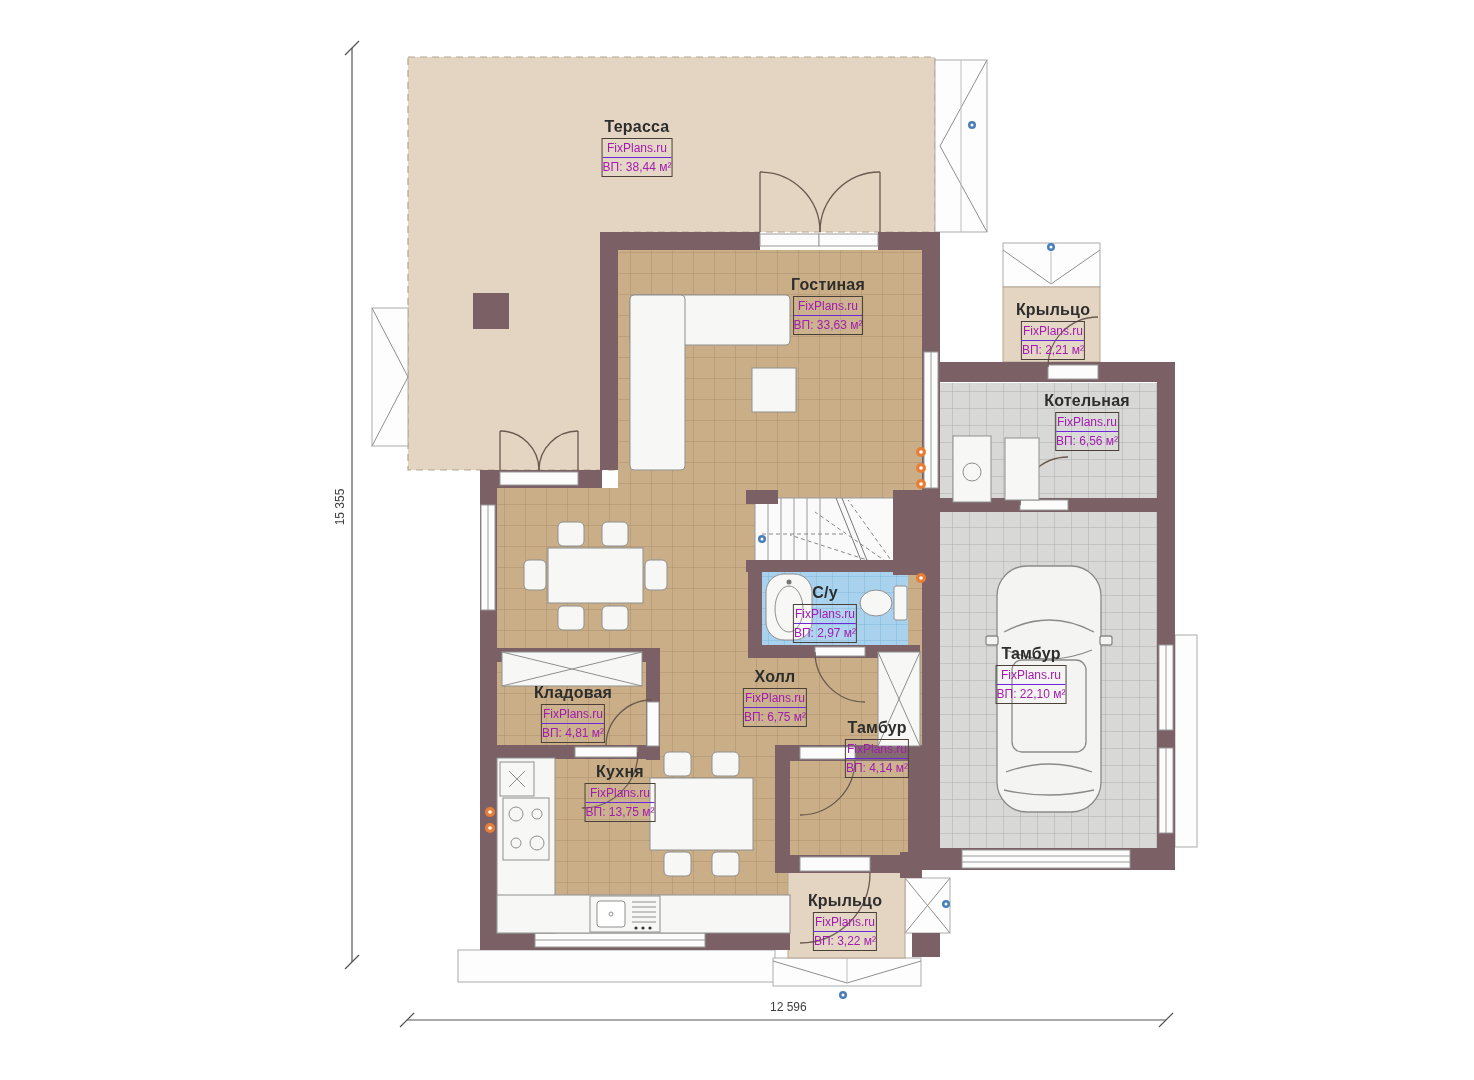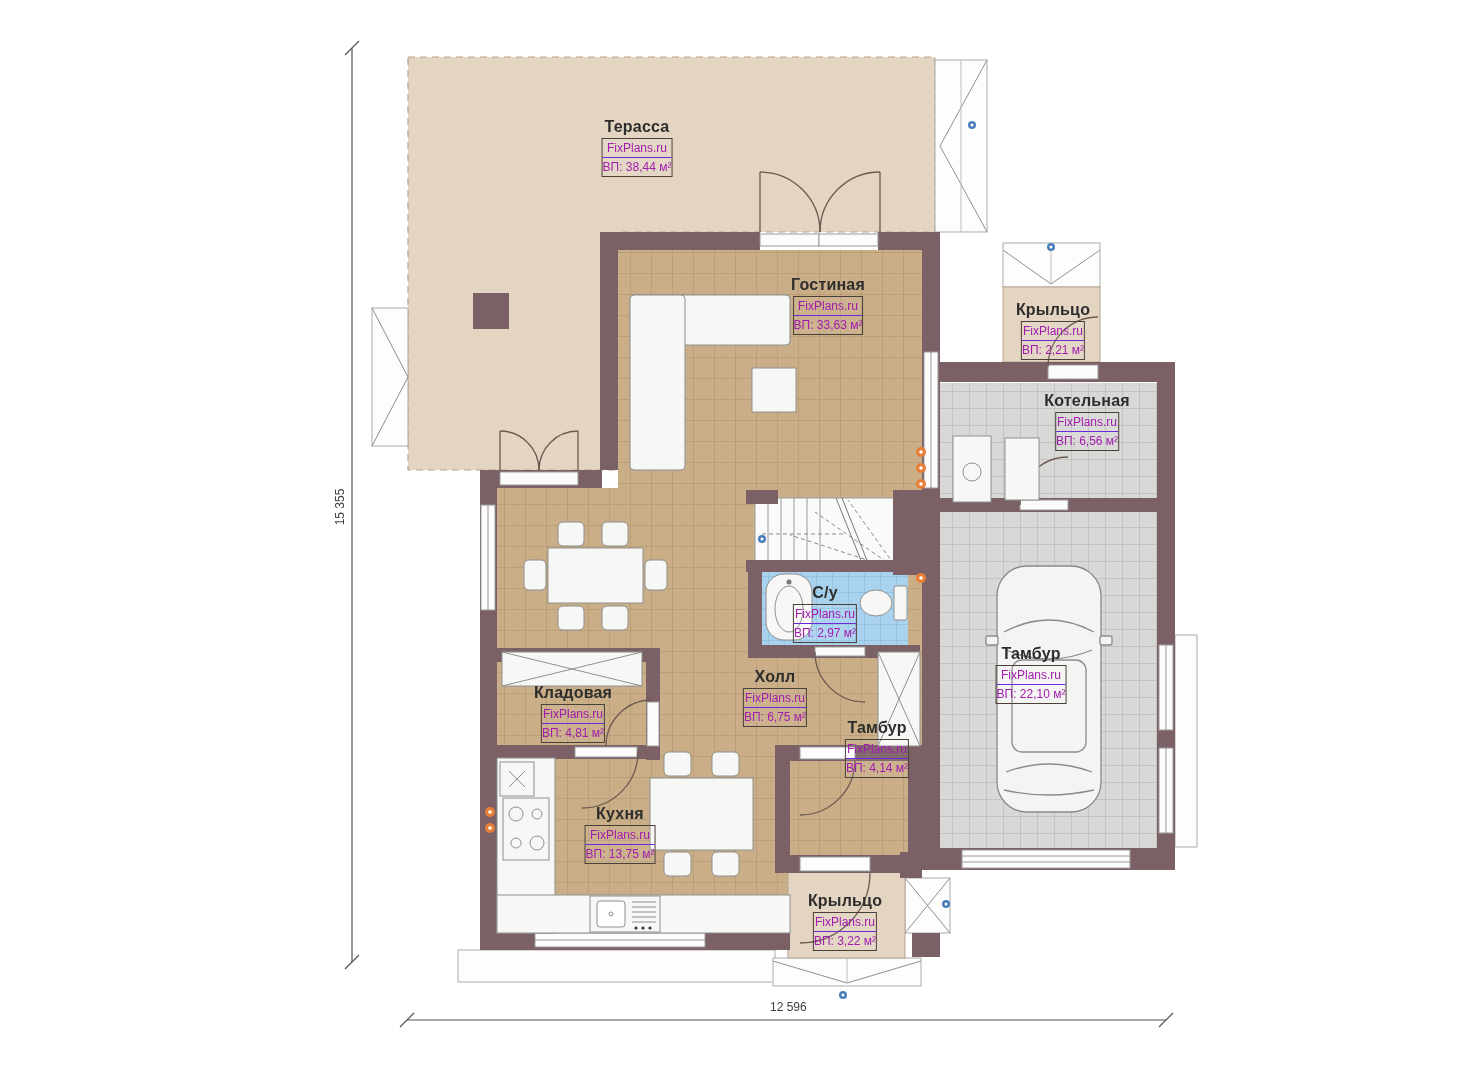--- a/index.html
+++ b/index.html
@@ -338,21 +338,21 @@
 </div>
 
 <div class="label" style="left:845px;top:719px;margin-left:32px;">
   <div class="lname">Тамбур</div>
   <div class="lbox">
     <div class="lrow">FixPlans.ru</div>
     <div class="lrow larea">ВП: 4,14 м²</div>
   </div>
 </div>
 
-<div class="label" style="left:620px;top:805px;">
+<div class="label" style="left:620px;top:763px;">
   <div class="lname">Кухня</div>
   <div class="lbox">
     <div class="lrow">FixPlans.ru</div>
     <div class="lrow larea">ВП: 13,75 м²</div>
   </div>
 </div>
 
 <div class="label" style="left:845px;top:892px;">
   <div class="lname">Крыльцо</div>
   <div class="lbox">

